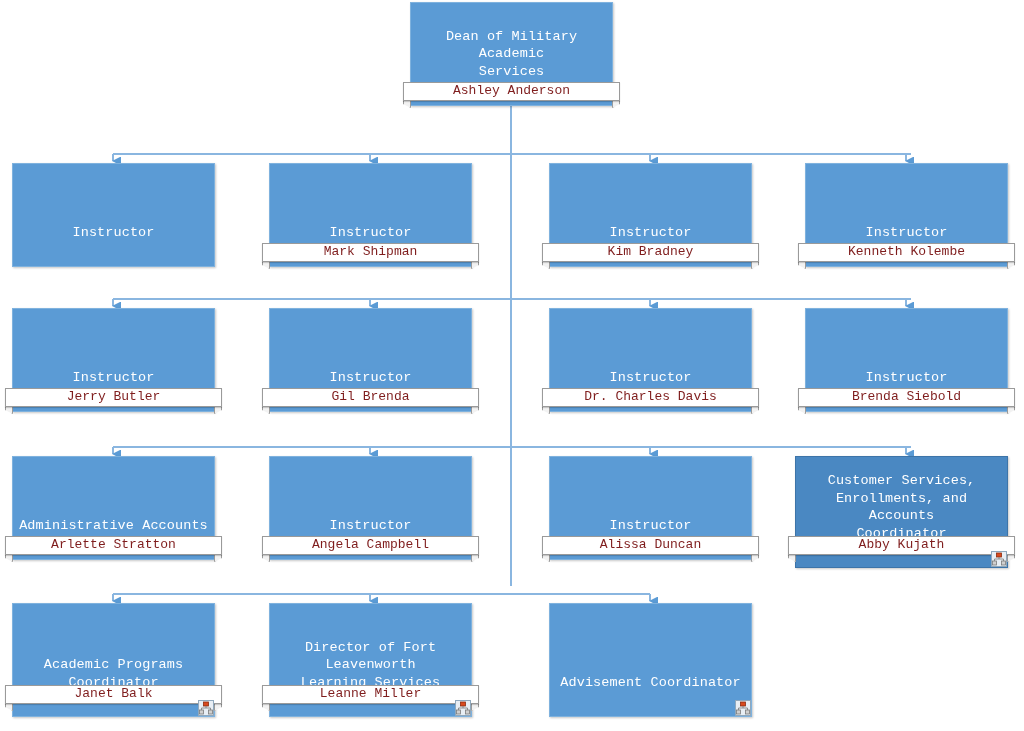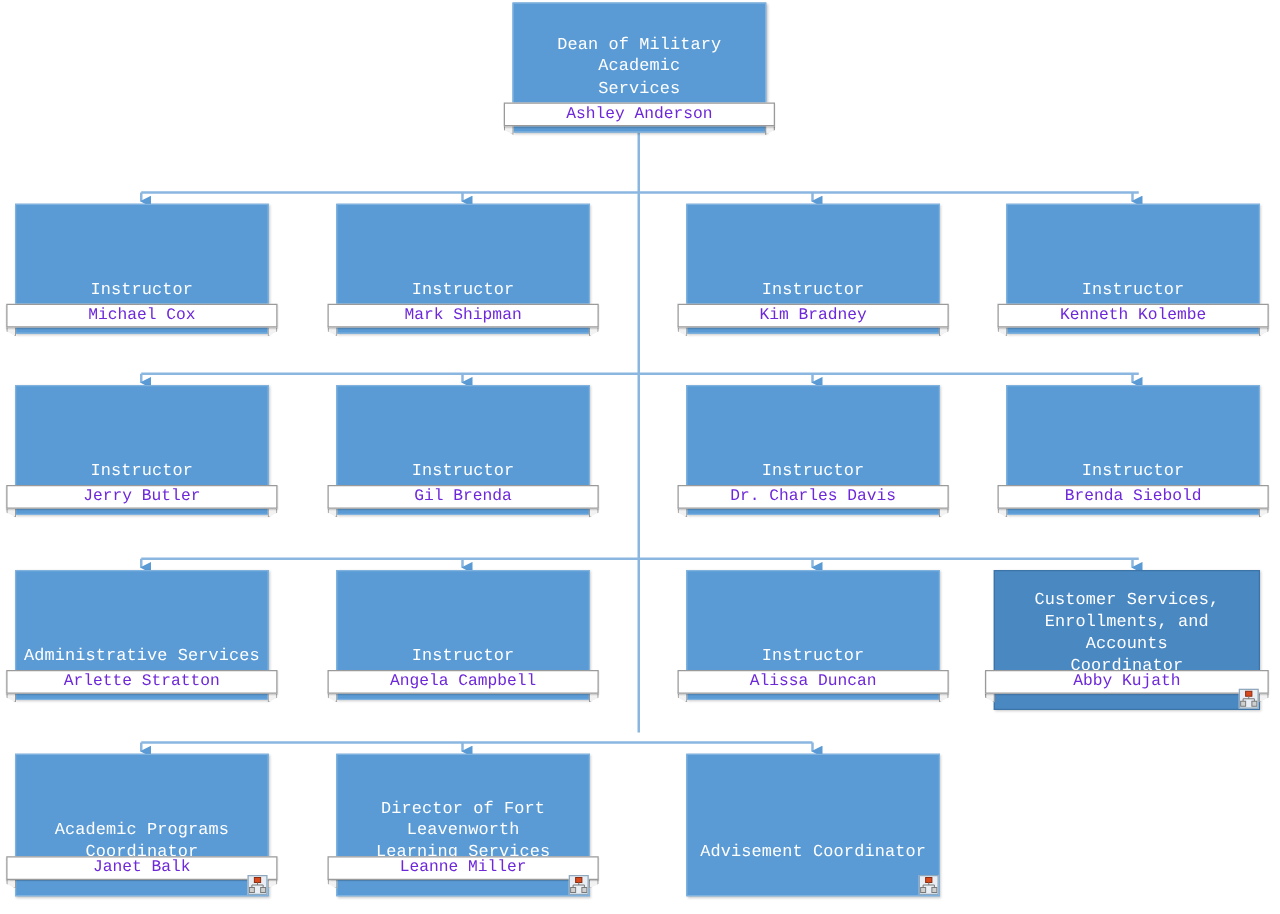--- a/index.html
+++ b/index.html
@@ -90,21 +90,21 @@
     box-shadow: 0 1px 1px rgba(0,0,0,0.18);
   }
   .ribbon-name {
     position: absolute;
     left: 10px;
     right: 10px;
     top: 0;
     height: 19px;
     line-height: 18px;
     text-align: center;
-    color: #6d28d9;
+    color: #7f1d1d;
     font-size: 13px;
     white-space: nowrap;
     overflow: hidden;
   }
   .hierarchy-badge {
     position: absolute;
     right: 1px;
     bottom: 1px;
     width: 16px;
     height: 16px;
@@ -163,26 +163,20 @@
       <div class="ribbon-tail left"></div>
       <div class="ribbon-tail right"></div>
       <div class="ribbon-band"></div>
       <div class="ribbon-name">Ashley Anderson</div>
     </div>
   </div>
 
   <div class="org-node" style="left:12px; top:163px; width:203px; height:104px;">
     <div class="node-box"></div>
     <div class="node-title">Instructor</div>
-    <div class="name-ribbon">
-      <div class="ribbon-tail left"></div>
-      <div class="ribbon-tail right"></div>
-      <div class="ribbon-band"></div>
-      <div class="ribbon-name">Michael Cox</div>
-    </div>
   </div>
 
   <div class="org-node" style="left:269px; top:163px; width:203px; height:104px;">
     <div class="node-box"></div>
     <div class="node-title">Instructor</div>
     <div class="name-ribbon">
       <div class="ribbon-tail left"></div>
       <div class="ribbon-tail right"></div>
       <div class="ribbon-band"></div>
       <div class="ribbon-name">Mark Shipman</div>
@@ -250,21 +244,21 @@
     <div class="name-ribbon">
       <div class="ribbon-tail left"></div>
       <div class="ribbon-tail right"></div>
       <div class="ribbon-band"></div>
       <div class="ribbon-name">Brenda Siebold</div>
     </div>
   </div>
 
   <div class="org-node" style="left:12px; top:456px; width:203px; height:104px;">
     <div class="node-box"></div>
-    <div class="node-title">Administrative Services</div>
+    <div class="node-title">Administrative Accounts</div>
     <div class="name-ribbon">
       <div class="ribbon-tail left"></div>
       <div class="ribbon-tail right"></div>
       <div class="ribbon-band"></div>
       <div class="ribbon-name">Arlette Stratton</div>
     </div>
   </div>
 
   <div class="org-node" style="left:269px; top:456px; width:203px; height:104px;">
     <div class="node-box"></div>

